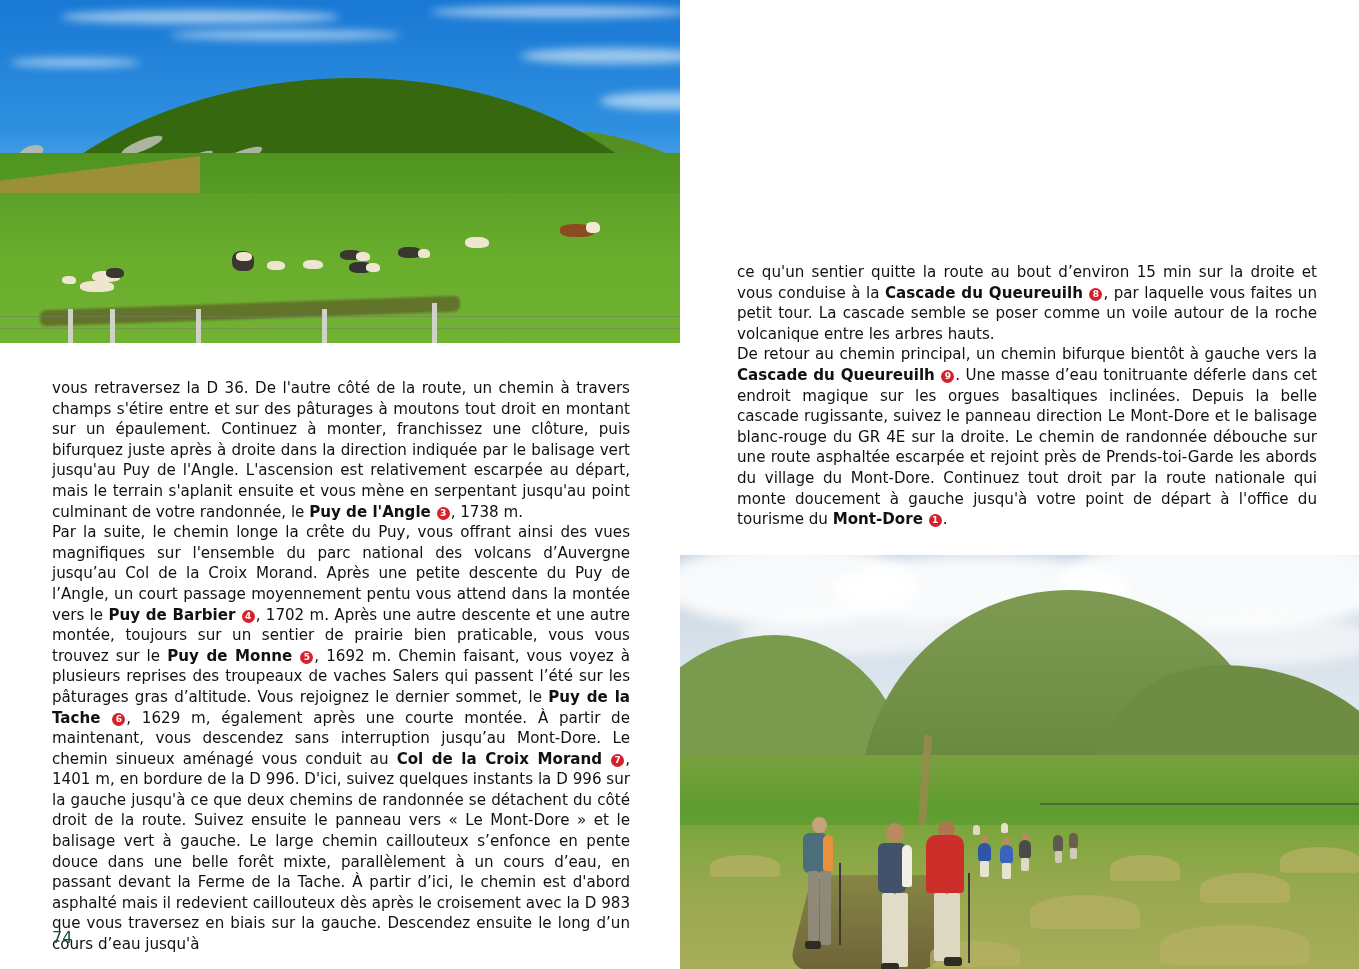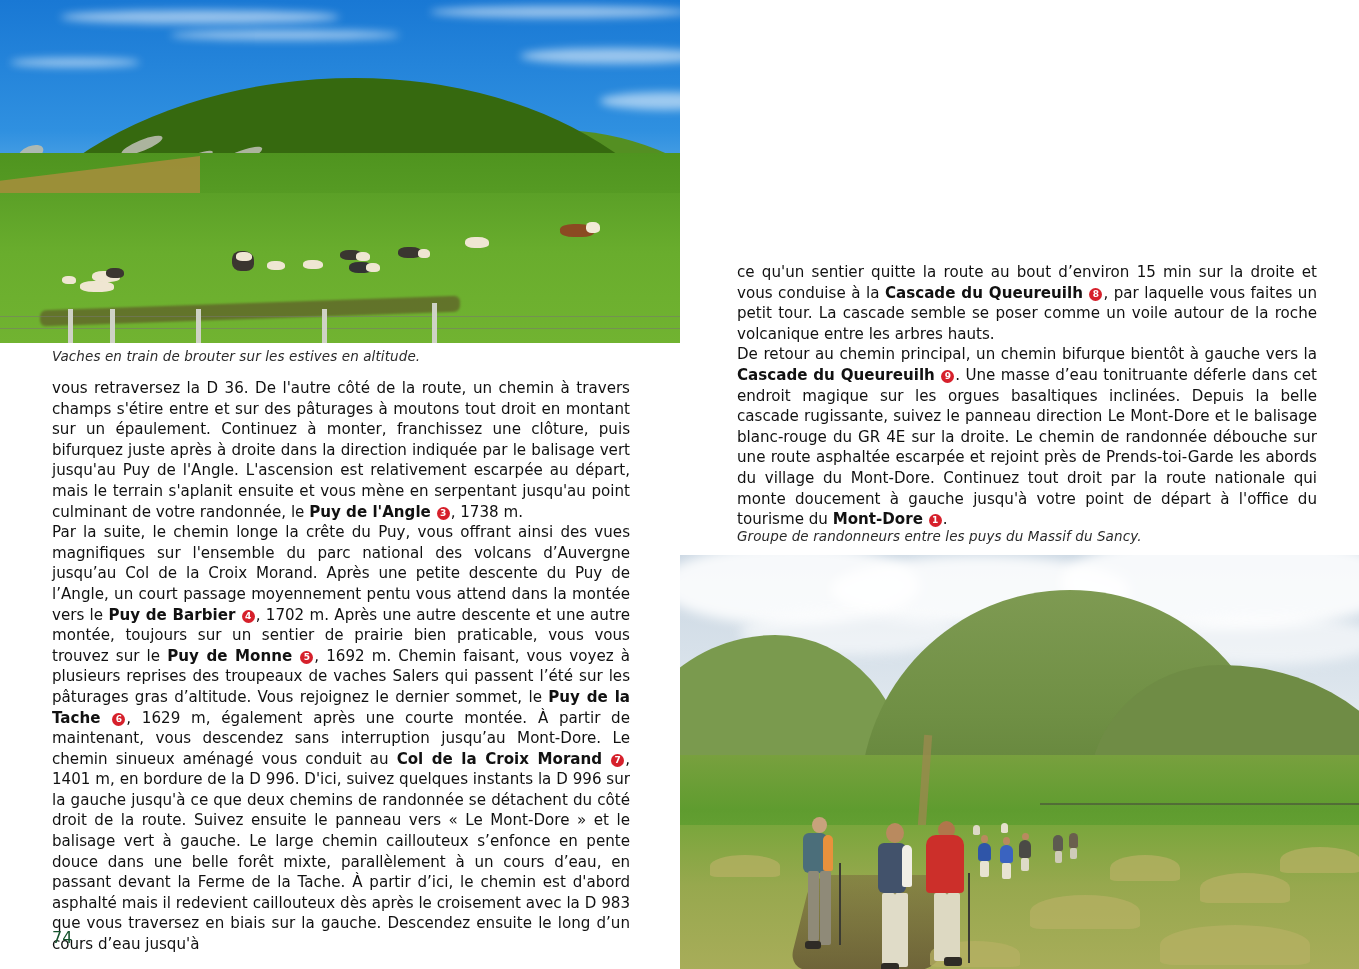--- a/index.html
+++ b/index.html
@@ -204,38 +204,36 @@
         <div class="wire" style="bottom:26px;"></div>
         <div class="wire" style="bottom:14px;"></div>
         <div class="post" style="left:68px;"></div>
         <div class="post" style="left:110px;"></div>
         <div class="post" style="left:196px;"></div>
         <div class="post" style="left:322px;"></div>
         <div class="post" style="left:432px;height:40px;"></div>
       </div>
     </div>
 
-    <div class="caption" style="position:absolute;left:52px;top:348px;width:600px;">Vaches en train de brouter sur les estives en altitude.</div>
 
     <div class="body-text" id="left-text" style="position:absolute;left:52px;top:378px;width:578px;">
         <p>vous retraversez la D 36. De l'autre côté de la route, un chemin à travers champs s'étire entre et sur des pâturages à moutons tout droit en montant sur un épaulement. Continuez à monter, franchissez une clôture, puis bifurquez juste après à droite dans la direction indiquée par le balisage vert jusqu'au Puy de l'Angle. L'ascension est relativement escarpée au départ, mais le terrain s'aplanit ensuite et vous mène en serpentant jusqu'au point culminant de votre randonnée, le <b>Puy de l'Angle</b> <span class="badge">3</span>, 1738 m.</p>
         <p>Par la suite, le chemin longe la crête du Puy, vous offrant ainsi des vues magnifiques sur l'ensemble du parc national des volcans d’Auvergne jusqu’au Col de la Croix Morand. Après une petite descente du Puy de l’Angle, un court passage moyennement pentu vous attend dans la montée vers le <b>Puy de Barbier</b> <span class="badge">4</span>, 1702 m. Après une autre descente et une autre montée, toujours sur un sentier de prairie bien praticable, vous vous trouvez sur le <b>Puy de Monne</b> <span class="badge">5</span>, 1692 m. Chemin faisant, vous voyez à plusieurs reprises des troupeaux de vaches Salers qui passent l’été sur les pâturages gras d’altitude. Vous rejoignez le dernier sommet, le <b>Puy de la Tache</b> <span class="badge">6</span>, 1629 m, également après une courte montée. À partir de maintenant, vous descendez sans interruption jusqu’au Mont-Dore. Le chemin sinueux aménagé vous conduit au <b>Col de la Croix Morand</b> <span class="badge">7</span>, 1401 m, en bordure de la D 996. D'ici, suivez quelques instants la D 996 sur la gauche jusqu'à ce que deux chemins de randonnée se détachent du côté droit de la route. Suivez ensuite le panneau vers « Le Mont-Dore » et le balisage vert à gauche. Le large chemin caillouteux s’enfonce en pente douce dans une belle forêt mixte, parallèlement à un cours d’eau, en passant devant la Ferme de la Tache. À partir d’ici, le chemin est d'abord asphalté mais il redevient caillouteux dès après le croisement avec la D 983 que vous traversez en biais sur la gauche. Descendez ensuite le long d’un cours d’eau jusqu'à</p>
       </div>
 
     <div class="folio">74</div>
   </div>
 
   <div class="col-right">
 
     <div class="body-text" id="right-text" style="position:absolute;left:57px;top:262px;width:580px;">
         <p>ce qu'un sentier quitte la route au bout d’environ 15 min sur la droite et vous conduise à la <b>Cascade du Queureuilh</b> <span class="badge">8</span>, par laquelle vous faites un petit tour. La cascade semble se poser comme un voile autour de la roche volcanique entre les arbres hauts.</p>
         <p>De retour au chemin principal, un chemin bifurque bientôt à gauche vers la <b>Cascade du Queureuilh</b> <span class="badge">9</span>. Une masse d’eau tonitruante déferle dans cet endroit magique sur les orgues basaltiques inclinées. Depuis la belle cascade rugissante, suivez le panneau direction Le Mont-Dore et le balisage blanc-rouge du GR 4E sur la droite. Le chemin de randonnée débouche sur une route asphaltée escarpée et rejoint près de Prends-toi-Garde les abords du village du Mont-Dore. Continuez tout droit par la route nationale qui monte doucement à gauche jusqu'à votre point de départ à l'office du tourisme du <b>Mont-Dore</b> <span class="badge">1</span>.</p>
       </div>
 
-    <div class="caption" style="position:absolute;left:57px;top:528px;width:580px;">Groupe de randonneurs entre les puys du Massif du Sancy.</div>
 
     <div id="photo-hikers" class="photo" style="position:absolute;left:0;top:555px;width:679px;height:414px;">
       <div class="cloud" style="left:-20px;top:-10px;width:260px;height:80px;"></div>
       <div class="cloud" style="left:150px;top:0px;width:300px;height:70px;"></div>
       <div class="cloud" style="left:380px;top:-20px;width:340px;height:95px;"></div>
       <div class="cloud" style="left:60px;top:55px;width:220px;height:45px;opacity:.7;"></div>
       <div class="cloud" style="left:470px;top:60px;width:230px;height:50px;opacity:.7;"></div>
 
       <div class="ridge-l"></div>
       <div class="peak"></div>

